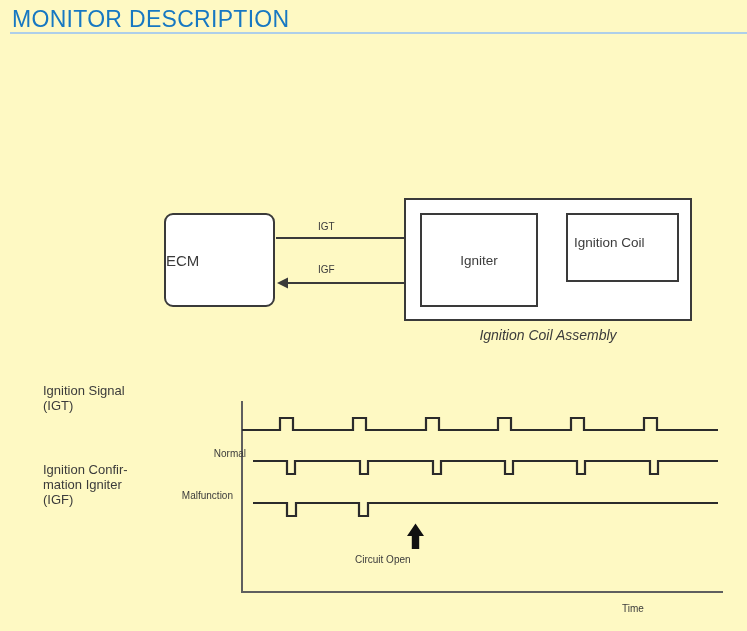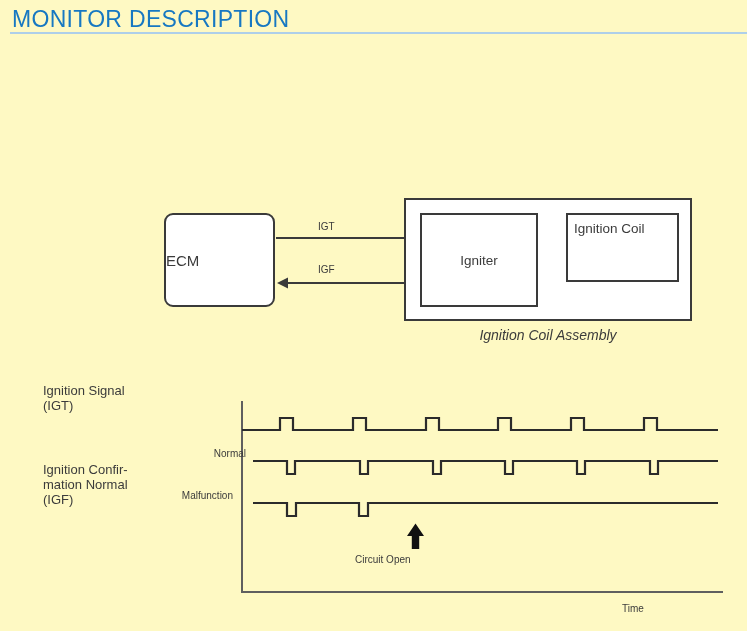--- a/index.html
+++ b/index.html
@@ -27,21 +27,21 @@
   }
 
   
   .box{position:absolute;border:2px solid var(--line-dark);background:#fff;color:var(--text-dark);}
   .ecm-box{left:164px;top:213px;width:111px;height:94px;border-radius:9px;
     display:flex;align-items:center;justify-content:flex-start;font-size:15px;}
   .assembly-box{left:404px;top:198px;width:288px;height:123px;}
   .igniter-box{left:420px;top:213px;width:118px;height:94px;
     display:flex;align-items:center;justify-content:center;font-size:13.5px;}
   .coil-box{left:566px;top:213px;width:113px;height:69px;
-    padding:6px 0 0 6px;font-size:13.5px;}
+    padding:20px 0 0 6px;font-size:13.5px;}
   .assembly-caption{
     position:absolute;left:404px;top:327px;width:288px;text-align:center;
     font-size:14px;color:var(--text-dark);font-style:italic;
   }
 
   
   .lbl{position:absolute;font-size:10px;color:var(--text-dark);line-height:15px;}
   .igt-label{left:318px;top:219px;}
   .igf-label{left:318px;top:262px;}
 
@@ -99,21 +99,21 @@
 
   <div class="lbl igt-label">IGT</div>
   <div class="lbl igf-label">IGF</div>
 
   <div class="sig-block igt-sig">
     <div>Ignition Signal</div>
     <div>(IGT)</div>
   </div>
   <div class="sig-block igf-sig">
     <div>Ignition Confir-</div>
-    <div>mation Normal</div>
+    <div>mation Igniter</div>
     <div>(IGF)</div>
   </div>
   <div class="lbl normal-label">Normal</div>
   <div class="lbl malfunction-label">Malfunction</div>
   <div class="lbl circuit-open-label">Circuit Open</div>
   <div class="lbl time-label">Time</div>
 
 </div>
 
 </body></html>

